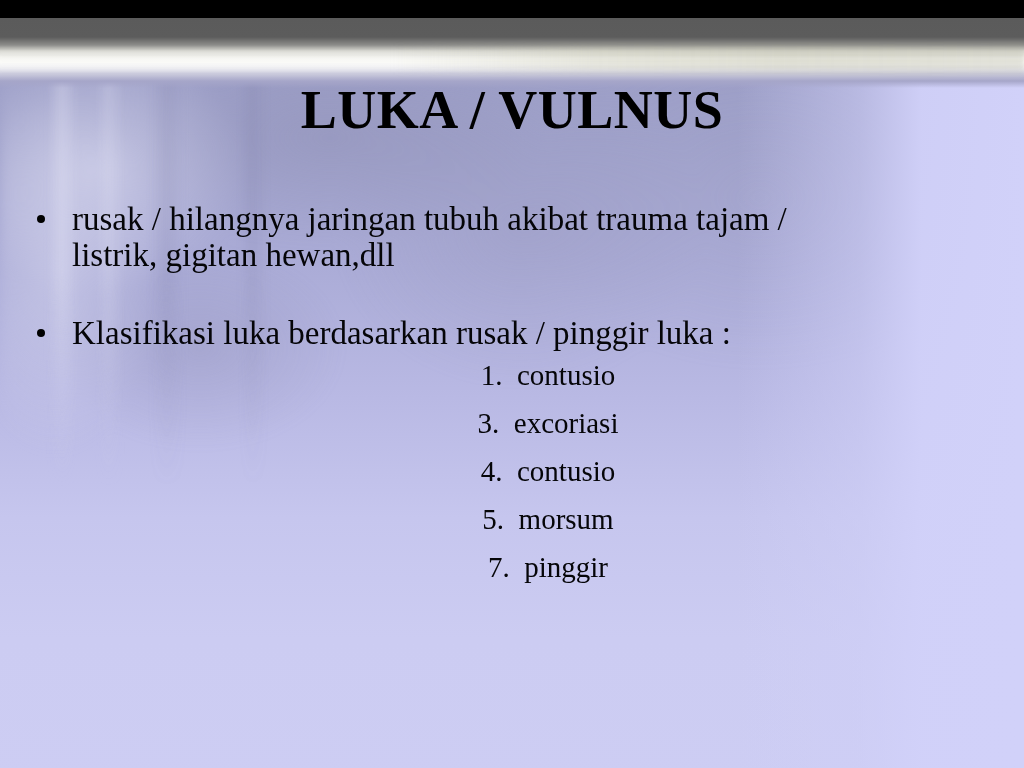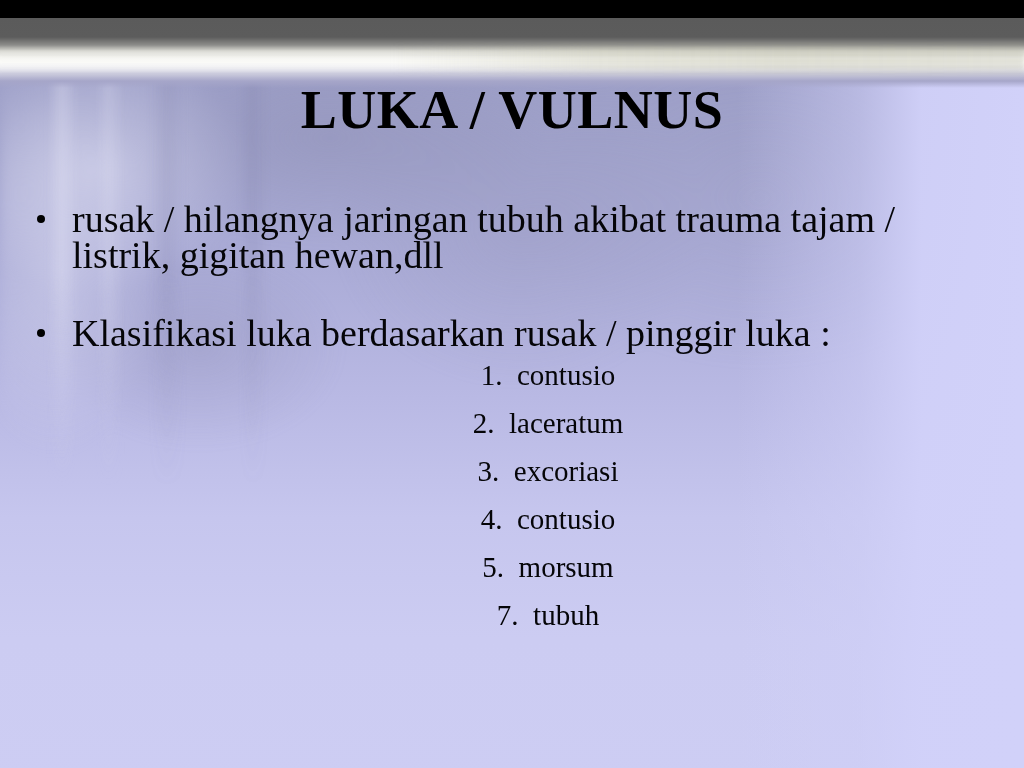--- a/index.html
+++ b/index.html
@@ -168,21 +168,21 @@
   .bullet-dot {
     position: absolute;
     left: 37px;
     top: 14px;
     width: 8px;
     height: 8px;
     border-radius: 50%;
     background: #000;
   }
   .bullet-text {
-    font-size: 38px;
+    font-size: 33px;
     line-height: 36px;
     color: #050508;
     display: block;
   }
   .bullet-text .ln { display: block; white-space: nowrap; }
 
   .spacer-gap { height: 42px; }
 
   .num-list {
     margin: 0;
@@ -235,36 +235,32 @@
           <span class="ln">Klasifikasi luka berdasarkan rusak / pinggir luka :</span>
         </span>
       </div>
 
       <ul class="num-list">
         <li class="num-item">
           <span class="num">1.&nbsp;</span>
           <span class="lbl">contusio</span>
         </li>
         <li class="num-item">
-          <span class="num">2.&nbsp;</span>
-          <span class="lbl">laceratum</span>
-        </li>
-        <li class="num-item">
           <span class="num">3.&nbsp;</span>
           <span class="lbl">excoriasi</span>
         </li>
         <li class="num-item">
           <span class="num">4.&nbsp;</span>
           <span class="lbl">contusio</span>
         </li>
         <li class="num-item">
           <span class="num">5.&nbsp;</span>
           <span class="lbl">morsum</span>
         </li>
         <li class="num-item">
           <span class="num">7.&nbsp;</span>
-          <span class="lbl">tubuh</span>
+          <span class="lbl">pinggir</span>
         </li>
       </ul>
 
     </div>
   </div>
 </div>
 
 </body></html>

